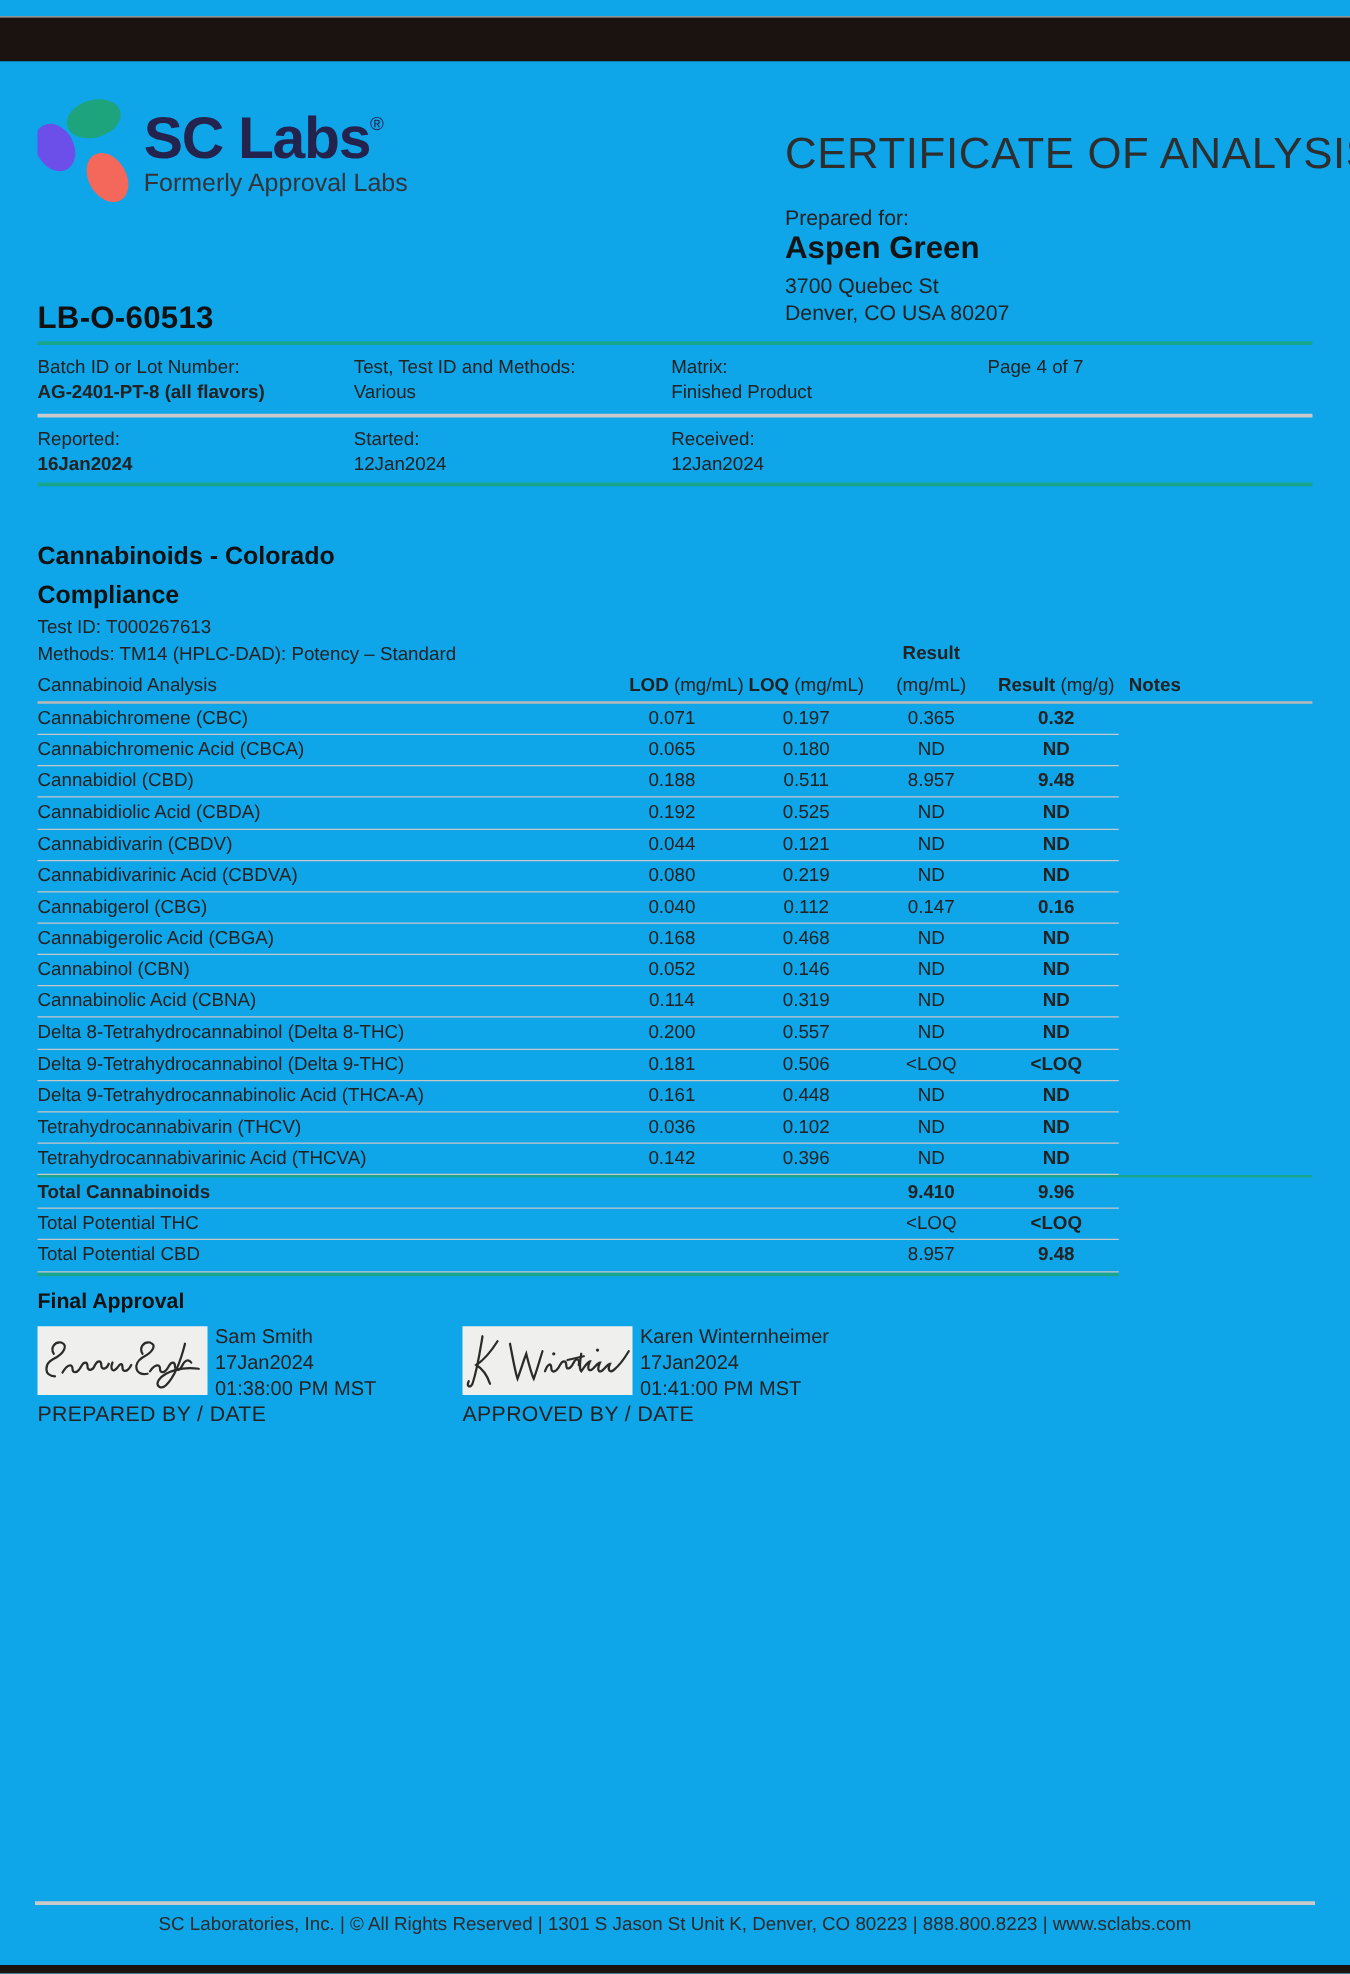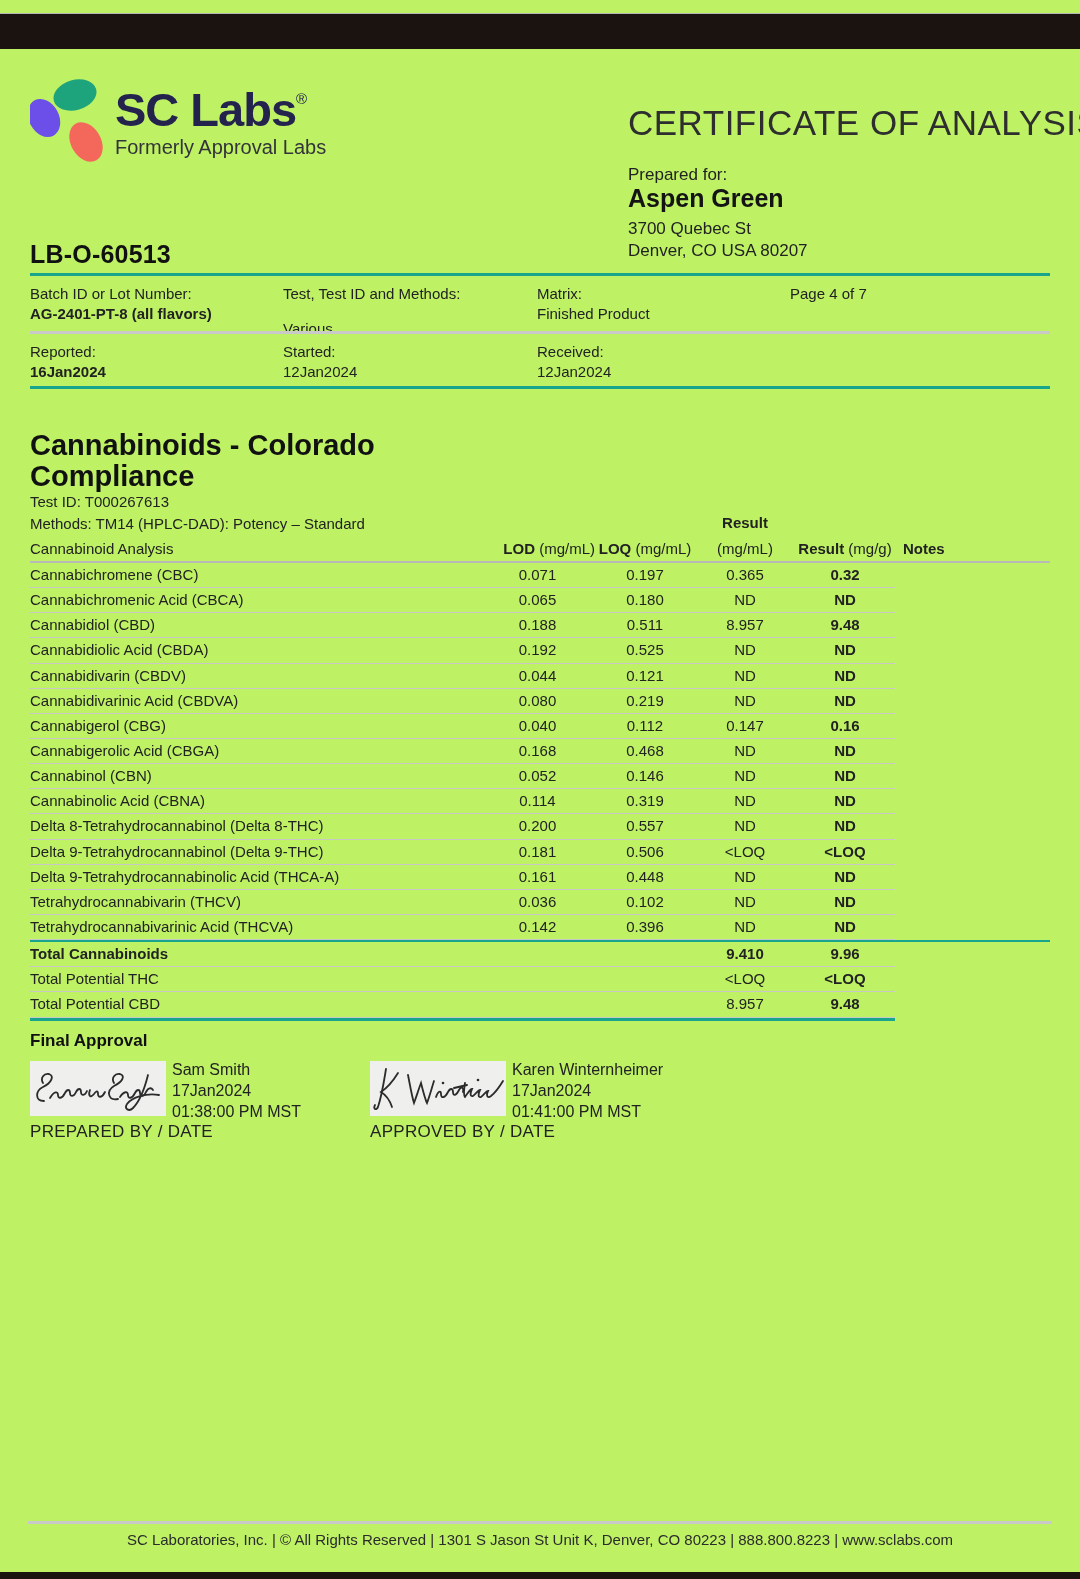--- a/index.html
+++ b/index.html
@@ -1,18 +1,18 @@
 <!DOCTYPE html>
 <html><head>
 <meta charset="utf-8">
 <style>
   * { margin:0; padding:0; box-sizing:border-box; }
   html,body { background:#fff; }
   .page {
-    position:relative; width:1080px; height:1579px; background:#bef264;
+    position:relative; width:1080px; height:1579px; background:#0ea5e9;
     font-family:"Liberation Sans", sans-serif; color:#222; overflow:hidden;
     margin:0 auto;
   }
   .abs { position:absolute; }
 
   
   .topbar { left:0; top:13px; width:1080px; height:36px; background:#1a1310; border-top:1px solid #b5b5b5; }
   .bottombar { left:0; top:1572px; width:1080px; height:7px; background:#1a1310; }
 
   
@@ -37,21 +37,21 @@
   .hr { height:3px; }
   .hr-teal { background:#17a58e; }
   .hr-gray { background:#c9c9c9; }
 
   
   .info-label { font-size:15px; color:#222; white-space:nowrap; }
   .info-value { font-size:15px; color:#222; white-space:nowrap; }
   .b { font-weight:700; }
 
   
-  .sec-title { left:30px; top:430px; width:420px; font-size:29px; font-weight:700; color:#111; line-height:31px; }
+  .sec-title { left:30px; top:430px; width:420px; font-size:20px; font-weight:700; color:#111; line-height:31px; }
   .sec-meta { font-size:15px; color:#222; }
 
   
   .table-area { left:30px; top:537px; width:1020px; }
   .thead { position:relative; height:26px; border-bottom:2.5px solid #b9b9b9; font-size:15px; }
   .thead .hc { position:absolute; top:3px; }
   .col-name { left:0; }
   .col-lod  { left:450px; width:115px; text-align:right; }
   .col-loq  { left:565px; width:100px; text-align:center; }
   .col-r1   { left:665px; width:100px; text-align:center; }
@@ -109,21 +109,21 @@
   <div class="abs report-id">LB-O-60513</div>
 
   <div class="abs hr hr-teal" style="left:30px; top:273px; width:1020px;"></div>
 
   <div class="abs info-label" style="left:30px;  top:285px;">Batch ID or Lot Number:</div>
   <div class="abs info-label" style="left:283px; top:285px;">Test, Test ID and Methods:</div>
   <div class="abs info-label" style="left:537px; top:285px;">Matrix:</div>
   <div class="abs info-label" style="left:790px; top:285px;">Page 4 of 7</div>
 
   <div class="abs info-value b" style="left:30px;  top:305px;">AG-2401-PT-8 (all flavors)</div>
-  <div class="abs info-value" style="left:283px; top:320px;">Various</div>
+  <div class="abs info-value" style="left:283px; top:305px;">Various</div>
   <div class="abs info-value" style="left:537px; top:305px;">Finished Product</div>
 
   <div class="abs hr hr-gray" style="left:30px; top:331px; width:1020px;"></div>
 
   <div class="abs info-label" style="left:30px;  top:343px;">Reported:</div>
   <div class="abs info-label" style="left:283px; top:343px;">Started:</div>
   <div class="abs info-label" style="left:537px; top:343px;">Received:</div>
 
   <div class="abs info-value b" style="left:30px;  top:363px;">16Jan2024</div>
   <div class="abs info-value" style="left:283px; top:363px;">12Jan2024</div>

